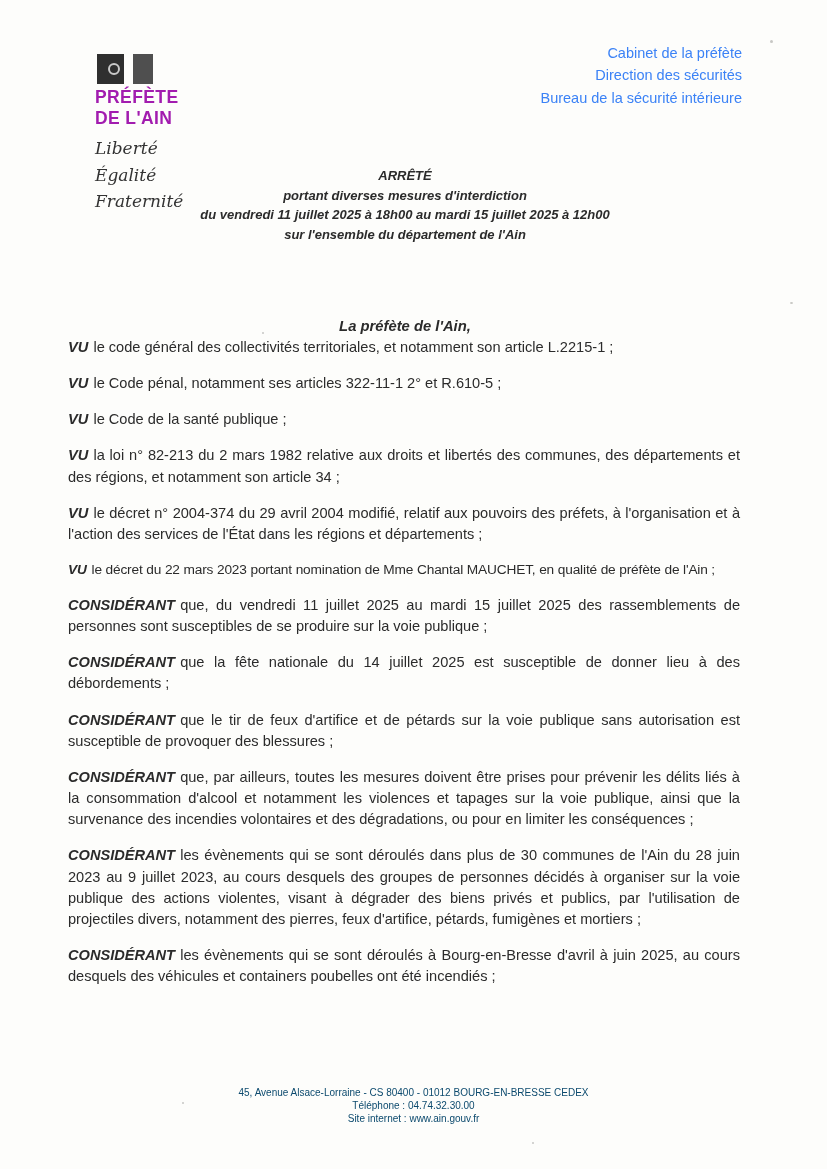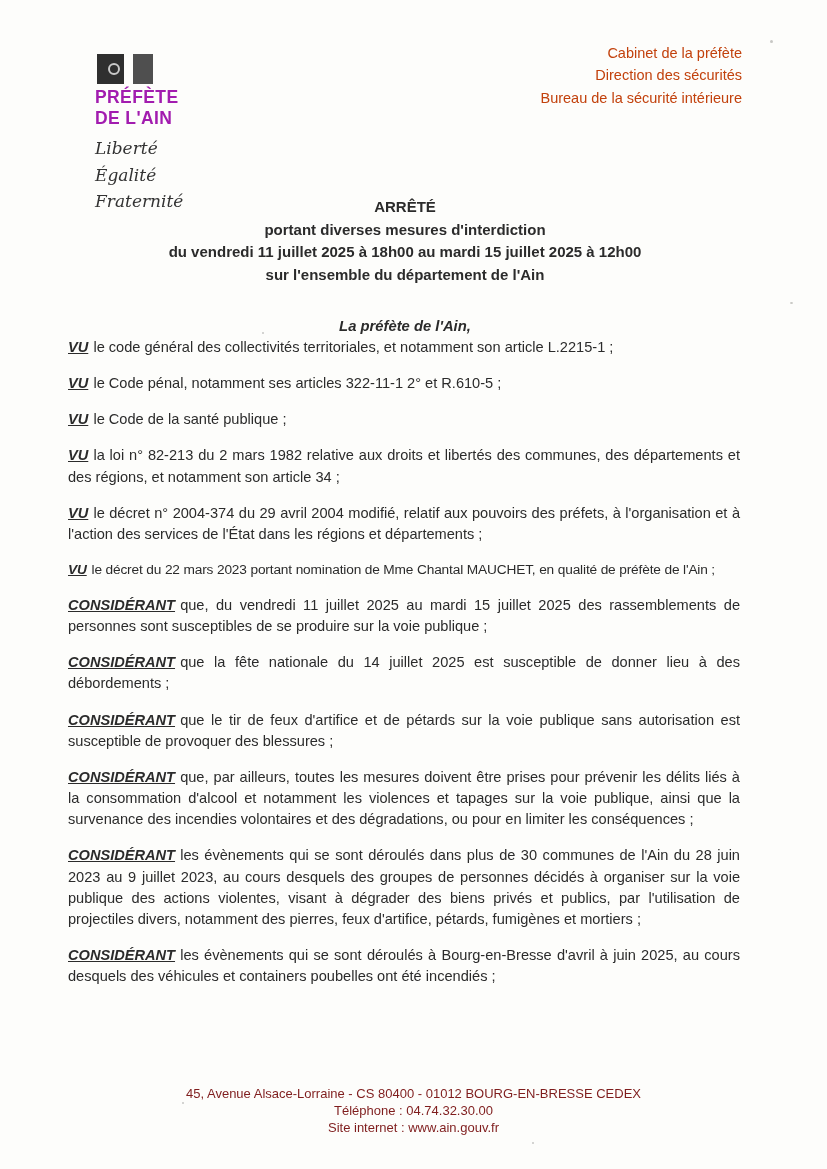--- a/index.html
+++ b/index.html
@@ -29,48 +29,48 @@
     letter-spacing: 0.4px; color: #a21caf;
   }
   .motto {
     margin-top: 7px;
     font-family: "DejaVu Serif", serif; font-style: italic;
     font-size: 17px; line-height: 1.55; color: #333;
   }
 
   .service-block {
     position: absolute; right: 85px; top: 42px;
-    text-align: right; font-size: 14.5px; line-height: 1.55; color: #c2410c;
+    text-align: right; font-size: 14.5px; line-height: 1.55; color: #3b82f6;
   }
 
   
   .title-block {
-    position: absolute; top: 196px; left: 68px; width: 674px;
-    text-align: center; font-weight: bold; 
-    font-size: 15px; line-height: 1.5;
+    position: absolute; top: 166px; left: 68px; width: 674px;
+    text-align: center; font-weight: bold; font-style: italic;
+    font-size: 13px; line-height: 1.5;
   }
   .salutation {
     position: absolute; top: 300px; left: 68px; width: 674px;
     text-align: center; font-weight: bold; font-style: italic; font-size: 14.8px; margin-top: 18px;
   }
 
   
   .doc-body {
     position: absolute; top: 337px; left: 68px; width: 672px;
     font-size: 14.6px; line-height: 1.45;
   }
   .para { margin: 0 0 15px 0; text-align: justify; }
   .para.no-justify { text-align: left; }
   .para.condensed { font-size: 13.7px; letter-spacing: -0.15px; white-space: nowrap; }
-  .kw { font-weight: bold; font-style: italic; margin-right: 0.35em; text-decoration: underline; }
+  .kw { font-weight: bold; font-style: italic; margin-right: 0.35em; }
 
   
   .footer {
     position: absolute; left: 0; right: 0; top: 1086px;
-    text-align: center; font-size: 13px; line-height: 1.3; color: #7f1d1d;
+    text-align: center; font-size: 10px; line-height: 1.3; color: #0c4a6e;
   }
 
   
   .speck { position: absolute; background: #9a9a98; border-radius: 50%; opacity: 0.55; }
 </style>
 </head>
 <body>
 
 <div class="page">
 

